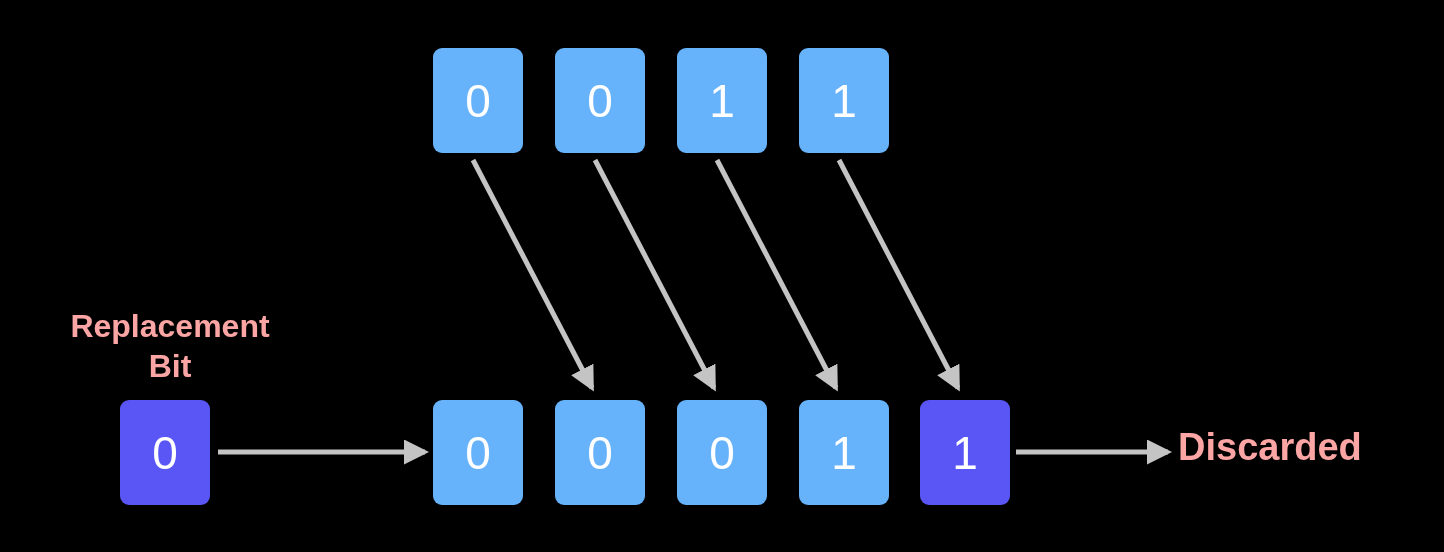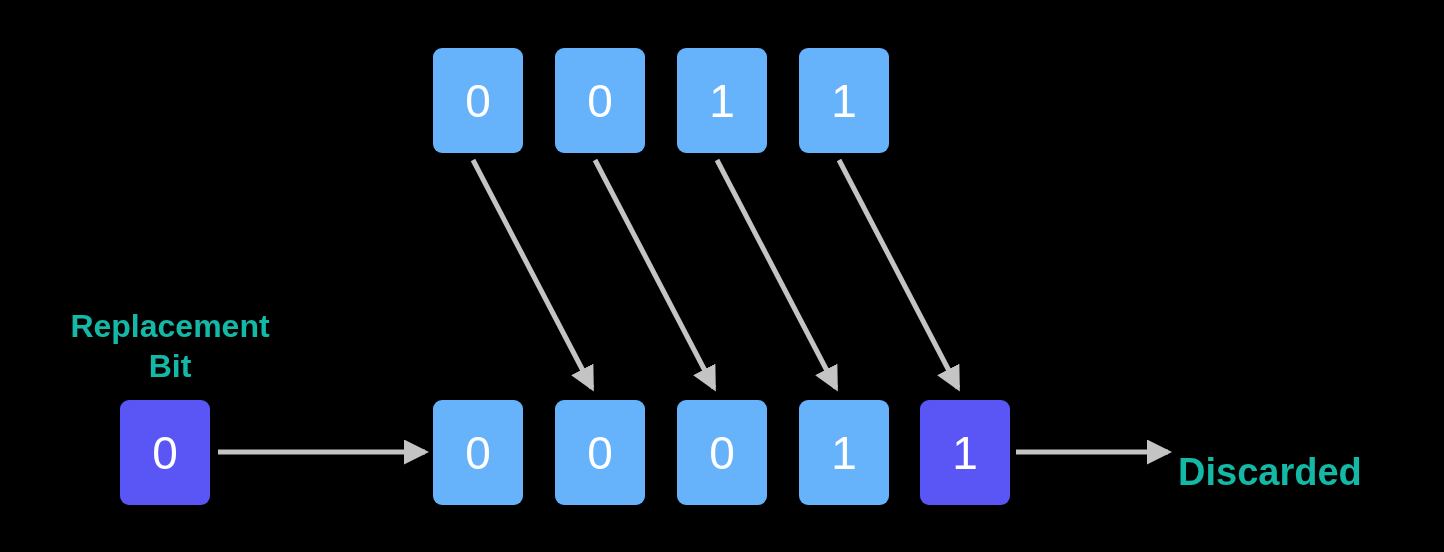--- a/index.html
+++ b/index.html
@@ -33,37 +33,37 @@
     line-height: 1;
     letter-spacing: 0;
     box-sizing: border-box;
     user-select: none;
   }
   .bit-box.blue   { background: #66b2fb; }
   .bit-box.purple { background: #5a55f5; }
 
   .row-label {
     position: absolute;
-    color: #14b8a6;
+    color: #fca5a5;
     font-size: 32px;
     font-weight: bold;
     font-family: "Liberation Sans", sans-serif;
     line-height: 1.25;
     text-align: center;
     user-select: none;
     white-space: pre-line;
   }
   #replacement-label {
     left: 25px;
     top: 306px;
     width: 290px;
   }
   #discarded-label {
     left: 1178px;
-    top: 449px;
+    top: 424px;
     width: 260px;
     text-align: left;
     font-size: 38px;
   }
   svg#arrow-layer {
     position: absolute;
     left: 0;
     top: 0;
     width: 1444px;
     height: 552px;

